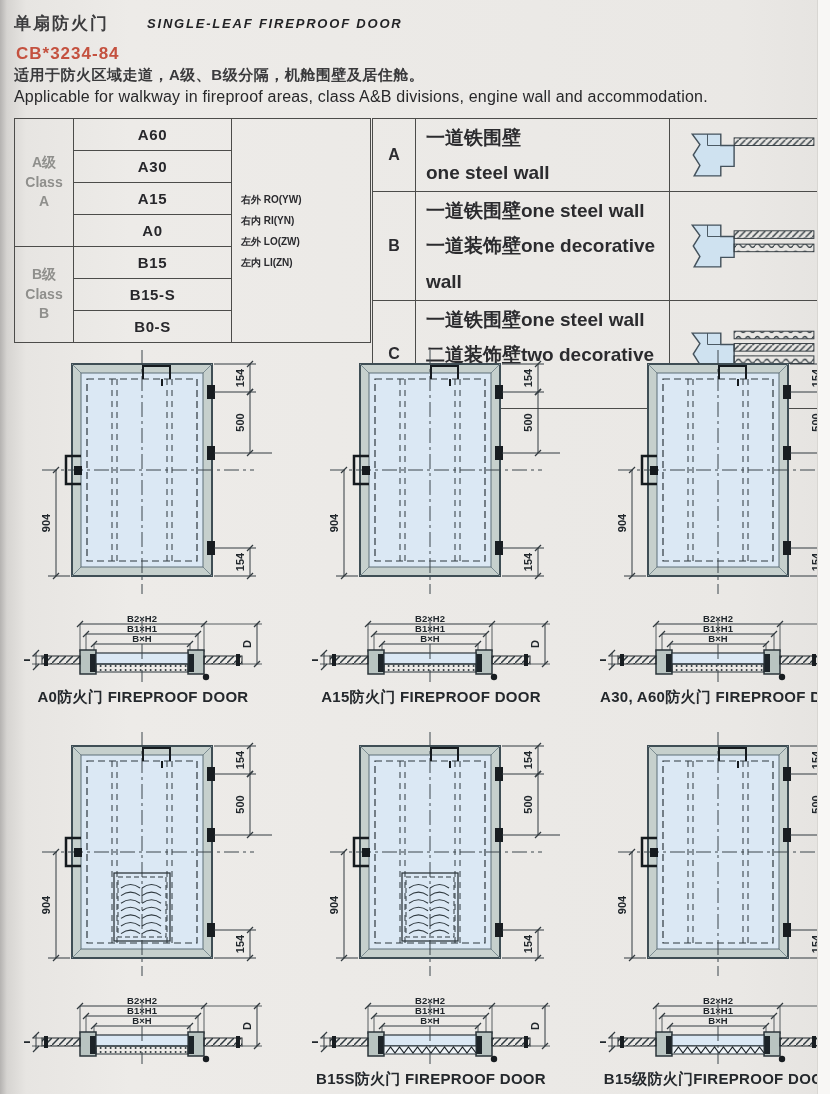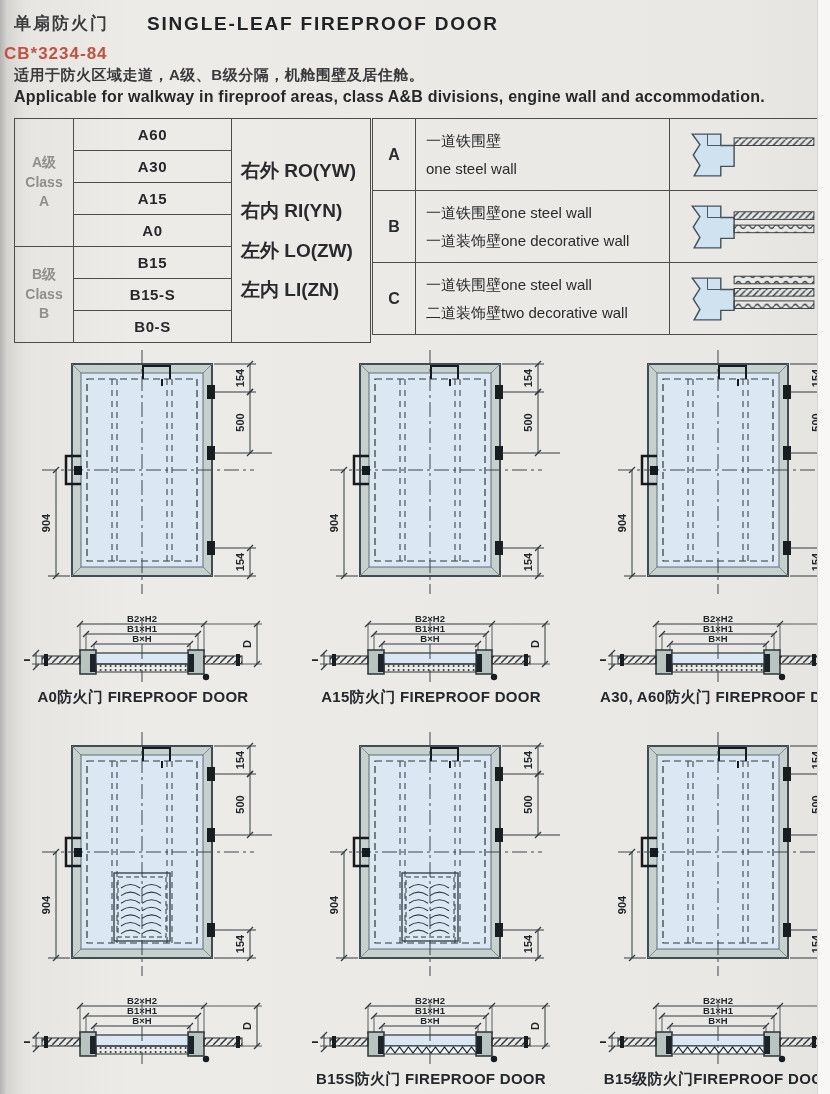--- a/index.html
+++ b/index.html
@@ -4,39 +4,39 @@
 <style>
   html,body{margin:0;padding:0;}
   body{width:830px;height:1094px;overflow:hidden;font-family:"Liberation Sans",sans-serif;}
   .page{position:relative;width:830px;height:1094px;overflow:hidden;
     background:linear-gradient(to right,#b5b3b1 0px,#d6d4d1 7px,#e7e5e2 26px,#edebe8 130px,#eae8e5 740px,#e6e4e1 820px);}
   .edge-strip{position:absolute;top:0;right:0;width:12px;height:1094px;background:#f8f7f5;border-left:1px solid #d8d6d2;z-index:9;}
 
   
   .hdr{position:absolute;left:14px;top:12px;display:flex;align-items:center;gap:38px;}
   .t-cn{font-size:17px;font-weight:bold;color:#3c3c3e;letter-spacing:2px;}
-  .t-en{font-size:19px;font-weight:bold;color:#222326;letter-spacing:1.8px;}
-  .standard{position:absolute;left:4px;top:44px;font-size:17px;font-weight:bold;color:#c4513f;letter-spacing:1px;}
+  .t-en{font-size:13px;font-weight:bold;color:#222326;letter-spacing:1.8px;font-style:italic;}
+  .standard{position:absolute;left:16px;top:44px;font-size:17px;font-weight:bold;color:#c4513f;letter-spacing:1px;}
   .desc-cn{position:absolute;left:14px;top:66px;font-size:15px;font-weight:bold;color:#3a3a3c;letter-spacing:.5px;}
-  .desc-en{position:absolute;left:14px;top:88px;font-size:16px;font-weight:bold;color:#28282a;letter-spacing:.2px;}
+  .desc-en{position:absolute;left:14px;top:88px;font-size:16px;font-weight:normal;color:#28282a;letter-spacing:.2px;}
 
   
   table{border-collapse:collapse;table-layout:fixed;}
   td{border:1.6px solid #4c4c4a;margin-top:24px;}
   .class-table{position:absolute;left:14px;top:118px;width:341px;}
   .class-table td{height:29px;}
   .cgroup{width:56px;text-align:center;color:#8f8f8c;font-size:14px;font-weight:bold;line-height:1.4;}
   .rating{width:155px;text-align:center;font-size:15px;font-weight:bold;color:#27272b;letter-spacing:.6px;}
-  .dirs{width:128px;font-size:19px;font-weight:bold;color:#2a2a2e;padding-left:9px;line-height:2.1;}
+  .dirs{width:128px;font-size:10px;font-weight:bold;color:#2a2a2e;padding-left:9px;line-height:2.1;}
 
   
   .wall-table{position:absolute;left:372px;top:118px;width:452px;}
   .wall-table td{height:69px;}
   .wkey{width:40px;text-align:center;font-size:16px;font-weight:bold;color:#2c2c30;}
-  .wdesc{width:242px;padding-left:10px;font-size:15px;font-weight:normal;color:#2b2b2e;line-height:1.85;}
+  .wdesc{width:242px;padding-left:10px;font-size:19px;font-weight:bold;color:#2b2b2e;line-height:1.85;}
   .wdiag{width:168px;}
   .wdiag svg{display:block;margin:0 auto;width:152px;height:58px;}
 
   
   .door-unit{position:absolute;width:280px;}
   .door-unit svg{display:block;width:280px;height:334px;}
   .caption{position:relative;width:238px;margin-top:6px;text-align:center;font-size:15px;font-weight:bold;
     color:#24282c;letter-spacing:.3px;white-space:nowrap;}
 </style>
 </head>

